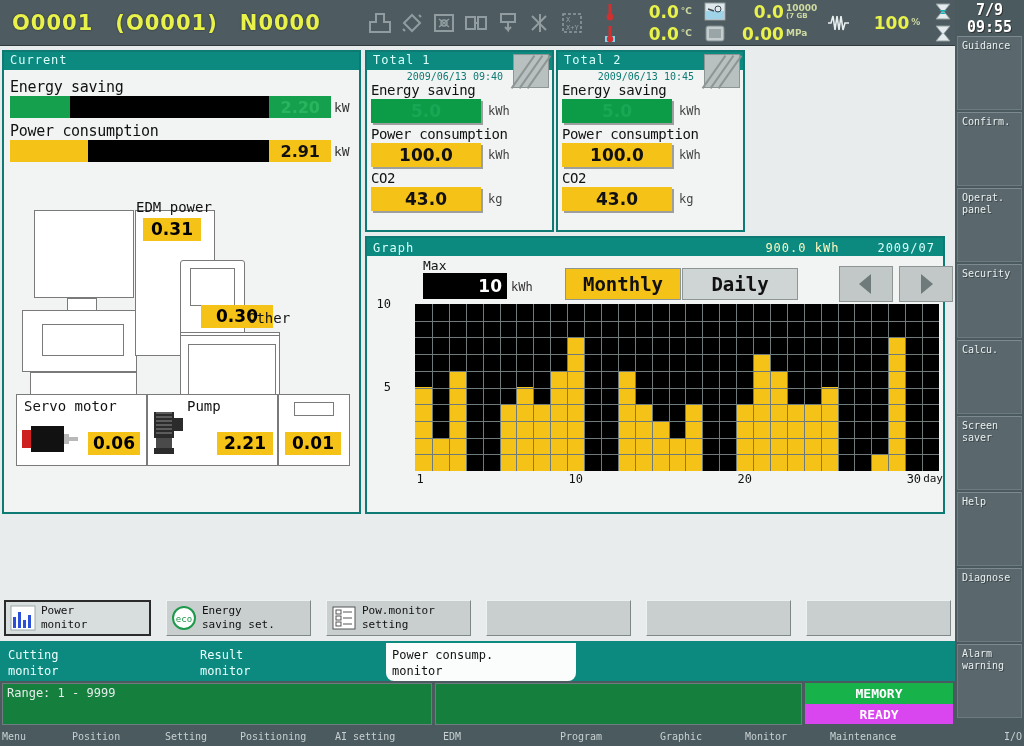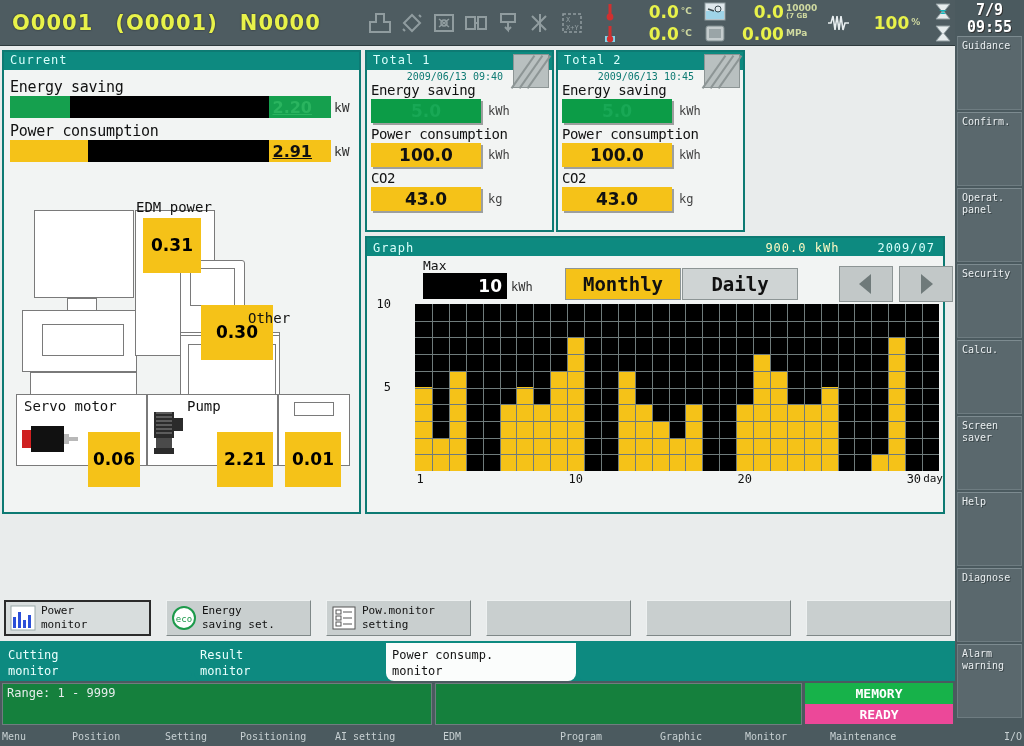--- a/index.html
+++ b/index.html
@@ -83,35 +83,34 @@
   #current { left:2px; top:4px; width:359px; height:464px; }
   .lbl {
     font-size:15px; color:#111; font-family:"DejaVu Sans Mono", monospace;
     letter-spacing:-.3px;
   }
   .bar-wrap { position:relative; height:22px; display:flex; align-items:stretch; }
   .bar-track { flex:1; background:#000; position:relative; }
   .bar-fill { height:100%; }
   .bar-box {
     width:62px; display:flex; align-items:center; justify-content:flex-end;
-    font-size:16px; font-weight:bold; padding-right:19px;
+    font-size:16px; font-weight:bold; padding-right:11px;
     font-family:"DejaVu Sans", sans-serif;
-    text-decoration:underline;
   }
   .bar-unit { width:22px; font-size:13px; color:#333; padding-left:3px;
               display:flex; align-items:center; font-family:"DejaVu Sans Mono",monospace;}
 
   
   .machine { position:absolute; left:8px; top:150px; width:342px; height:300px; }
   .mbox { position:absolute; background:#fff; border:1.5px solid #7a7a7a; }
   .vtag {
     position:absolute; background:#f5c218; color:#000;
     font-weight:bold; font-size:17px; text-align:center;
     font-family:"DejaVu Sans", sans-serif; line-height:1;
-    padding:19px 4px;
+    padding:3px 4px;
   }
   .mlabel { position:absolute; font-size:14px; color:#111;
             font-family:"DejaVu Sans Mono", monospace; }
 
   
   #total1 { left:365px; top:4px; width:189px; height:182px; }
   #total2 { left:556px; top:4px; width:189px; height:182px; }
   .tdate {
     font-size:10px; color:#0d7a73; text-align:right; padding:1px 4px 0 0;
     font-family:"DejaVu Sans Mono", monospace;
@@ -211,21 +210,21 @@
   .statusbar { position:absolute; left:0; top:681px; width:955px; height:46px;
                background:#4b5a5f; display:flex; padding:2px; gap:3px; }
   .sfield { background:#15803d; border:1px solid #707d80; color:#e6ecec;
             font-size:12px; padding:2px 0 0 4px;
             font-family:"DejaVu Sans Mono", monospace; }
   .sf1 { width:430px; } .sf2 { flex:1; }
   .modebox { width:148px; }
   .mode-on { height:21px; background:#17b24a; color:#fff; font-weight:bold;
              font-size:13px; display:flex; align-items:center;
              justify-content:center; font-family:"DejaVu Sans Mono", monospace; }
-  .mode-rd { height:20px; background:#ec4899; color:#fff; font-weight:bold;
+  .mode-rd { height:20px; background:#d946ef; color:#fff; font-weight:bold;
              font-size:13px; display:flex; align-items:center;
              justify-content:center; font-family:"DejaVu Sans Mono", monospace; }
 
   .menubar { position:absolute; left:0; top:728px; width:1024px; height:18px;
              background:#4b5a5f; color:#c7d0d2; font-size:10px;
              font-family:"DejaVu Sans Mono", monospace; }
   .menubar span { position:absolute; top:3px; }
 </style>
 </head>
 <body>

